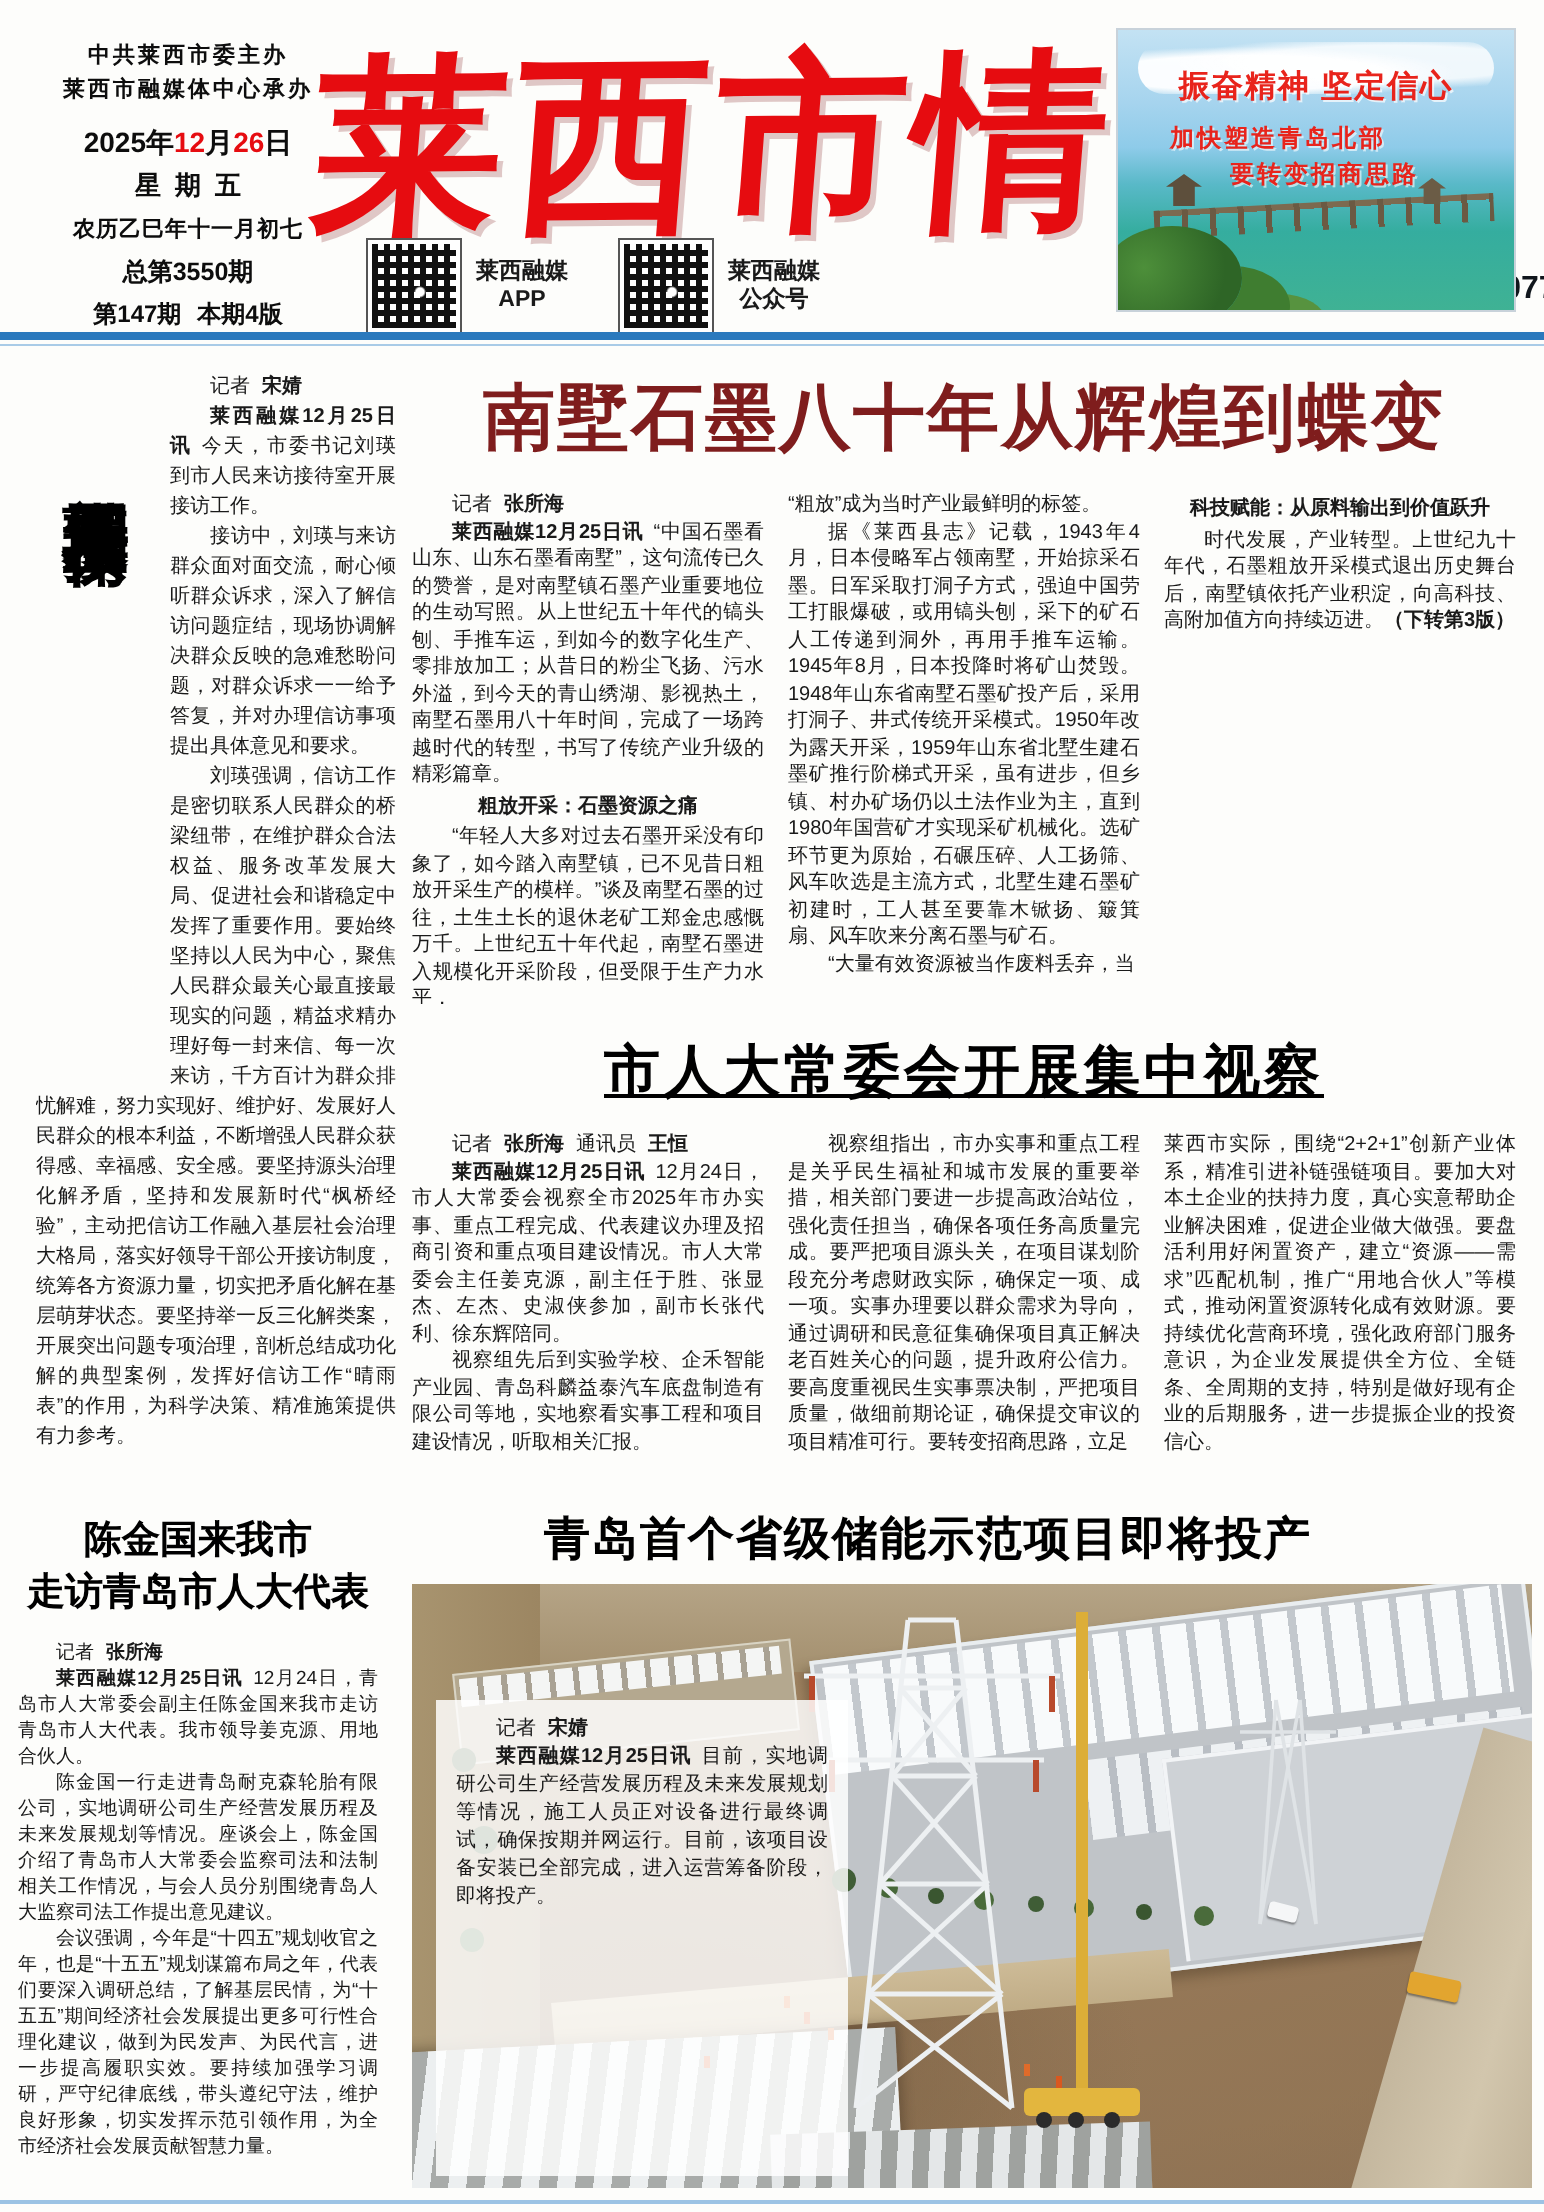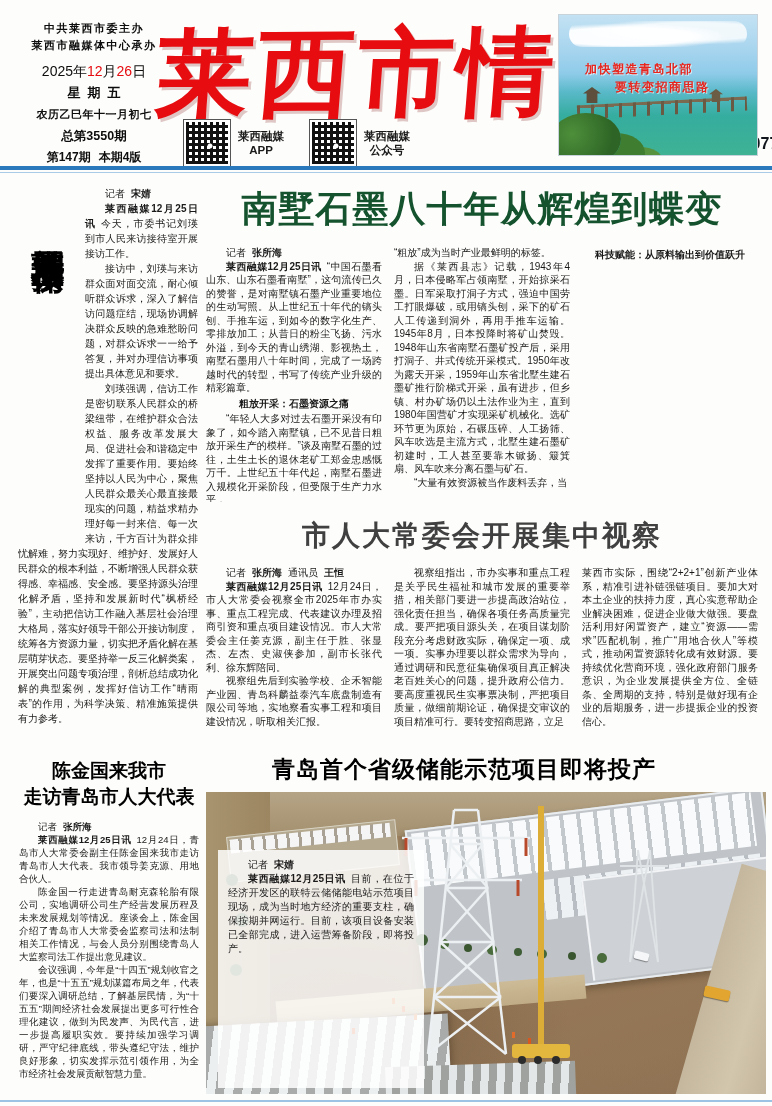--- a/index.html
+++ b/index.html
@@ -2,21 +2,21 @@
 <html><head>
 <meta charset="utf-8">
 <style>
   html,body{margin:0;padding:0;}
   body{width:772px;height:1106px;background:#e9e9e9;font-family:"Liberation Sans","DejaVu Sans",sans-serif;}
   .page{position:absolute;left:0;top:0;width:772px;height:1106px;background:#fdfdfb;overflow:hidden;color:#1a1a1a;}
 
   
   .pubinfo{position:absolute;left:16px;top:20px;width:156px;text-align:center;color:#0d0d0d;}
   .pubinfo .org{font-weight:bold;font-size:11px;line-height:17px;letter-spacing:1.5px;}
-  .pubinfo .date{font-size:14px;font-weight:normal;margin-top:9px;}
+  .pubinfo .date{font-size:14px;font-weight:bold;margin-top:9px;}
   .red{color:#e60c10;}
   .pubinfo .weekday{font-size:13px;font-weight:bold;letter-spacing:7px;margin-top:3px;text-indent:7px;}
   .pubinfo .lunar{font-size:11px;font-weight:bold;margin-top:5px;letter-spacing:.5px;}
   .pubinfo .issue{font-size:12.5px;font-weight:bold;margin-top:6px;}
   .pubinfo .issue2{font-size:12px;font-weight:bold;margin-top:4px;}
   .pubinfo .issue2 span{margin:0 4px;}
 
   .masthead{position:absolute;left:148px;top:2px;width:418px;height:150px;margin:0;
     font-size:96px;line-height:142px;font-weight:900;color:#e60c10;text-align:center;
     letter-spacing:4px;transform:skewX(-5deg) rotate(-.5deg);
@@ -67,32 +67,32 @@
 
   
   .art-liu{position:absolute;left:18px;top:186px;width:180px;height:566px;overflow:hidden;
      font-size:10px;line-height:15px;}
   .vtitle{float:left;width:58px;height:318px;padding-top:36px;margin-right:9px;
      writing-mode:vertical-rl;text-orientation:upright;
      font-size:33px;line-height:56px;letter-spacing:2px;font-weight:900;color:#000;}
 
   
   .art-gra{position:absolute;left:206px;top:186px;width:552px;}
-  .art-gra h2{margin:0 0 14px 0;font-size:36px;line-height:46px;font-weight:900;text-align:center;letter-spacing:1px;color:#14532d;}
+  .art-gra h2{margin:0 0 14px 0;font-size:36px;line-height:46px;font-weight:900;text-align:center;letter-spacing:1px;color:#7f1d1d;}
   .cols{display:flex;gap:12px;}
   .cols .col{width:176px;overflow:hidden;font-size:10px;line-height:13.5px;}
   .art-gra .col{height:256px;}
 
   
   .art-ren{position:absolute;left:206px;top:518px;width:552px;}
-  .art-ren h2{margin:0 0 12px 0;font-size:28px;line-height:36px;font-weight:900;text-align:center;letter-spacing:2px;color:#404040;}
+  .art-ren h2{margin:0 0 12px 0;font-size:28px;line-height:36px;font-weight:900;text-align:center;letter-spacing:2px;color:#000000;text-decoration:underline;}
   .art-ren .col{height:180px;}
 
   
-  .art-chen{position:absolute;left:19px;top:756px;width:180px;height:344px;overflow:hidden;
+  .art-chen{position:absolute;left:9px;top:756px;width:180px;height:344px;overflow:hidden;
      font-size:9.5px;line-height:13px;}
   .art-chen h3{margin:2px 0 10px 0;font-size:19px;line-height:26px;font-weight:900;text-align:center;color:#000;}
 
   
   .art-sto{position:absolute;left:206px;top:754px;width:516px;}
   .art-sto h3{margin:0 0 8px 0;font-size:23px;line-height:30px;font-weight:900;text-align:center;letter-spacing:1px;color:#000;}
 
   .photo{position:relative;width:560px;height:302px;overflow:hidden;
      background:
        radial-gradient(ellipse at 20% 80%,rgba(120,95,66,.5) 0 18%,transparent 40%),
@@ -158,20 +158,21 @@
     <span class="qr"></span><span class="qr-label"><span>莱西融媒</span><br><span>APP</span></span><span class="qr"></span><span class="qr-label"><span>莱西融媒</span><br><span>公众号</span></span>
     <span class="hotline"><span>新闻热线：</span><span>88460778</span></span>
   </div>
 
   <div class="promo">
     <div class="cloud"></div>
     <div class="bridge"></div>
     <div class="pavilion"></div>
     <div class="pavilion2"></div>
     <div class="trees"></div>
+    <div class="s1">振奋精神  坚定信心</div>
     <div class="s2">加快塑造青岛北部</div>
     <div class="s3">要转变招商思路</div>
   </div>
 
   <div class="rule"></div>
   <div class="rule2"></div>
 
   <div class="art-liu body-text">
     <div class="vtitle">刘瑛开展接访工作</div>
     <p class="byline"><span class="bl">记者</span><b>宋婧</b></p>
@@ -189,20 +190,21 @@
         <p class="sub">粗放开采：石墨资源之痛</p>
         <p>“年轻人大多对过去石墨开采没有印象了，如今踏入南墅镇，已不见昔日粗放开采生产的模样。”谈及南墅石墨的过往，土生土长的退休老矿工郑金忠感慨万千。上世纪五十年代起，南墅石墨进入规模化开采阶段，但受限于生产力水平，</p>
       </div>
       <div class="col">
         <p class="noind">“粗放”成为当时产业最鲜明的标签。</p>
         <p>据《莱西县志》记载，1943年4月，日本侵略军占领南墅，开始掠采石墨。日军采取打洞子方式，强迫中国劳工打眼爆破，或用镐头刨，采下的矿石人工传递到洞外，再用手推车运输。1945年8月，日本投降时将矿山焚毁。1948年山东省南墅石墨矿投产后，采用打洞子、井式传统开采模式。1950年改为露天开采，1959年山东省北墅生建石墨矿推行阶梯式开采，虽有进步，但乡镇、村办矿场仍以土法作业为主，直到1980年国营矿才实现采矿机械化。选矿环节更为原始，石碾压碎、人工扬筛、风车吹选是主流方式，北墅生建石墨矿初建时，工人甚至要靠木锨扬、簸箕扇、风车吹来分离石墨与矿石。</p>
         <p>“大量有效资源被当作废料丢弃，当</p>
       </div>
       <div class="col">
         <p class="sub">科技赋能：从原料输出到价值跃升</p>
+        <p><span>时代发展，产业转型。上世纪九十年代，石墨粗放开采模式退出历史舞台后，南墅镇依托产业积淀，向高科技、高附加值方向持续迈进。</span><span class="jump">（下转第3版）</span></p>
       </div>
     </div>
   </div>
 
   <div class="art-ren">
     <h2>市人大常委会开展集中视察</h2>
     <div class="cols body-text">
       <div class="col">
         <p class="byline"><span class="bl">记者</span><b class="bl">张所海</b><span class="bl">通讯员</span><b>王恒</b></p>
         <p><b class="dl">莱西融媒12月25日讯</b><span>12月24日，市人大常委会视察全市2025年市办实事、重点工程完成、代表建议办理及招商引资和重点项目建设情况。市人大常委会主任姜克源，副主任于胜、张显杰、左杰、史淑侠参加，副市长张代利、徐东辉陪同。</span></p>
@@ -283,19 +285,19 @@
         </g>
 
         <rect x="332" y="14" width="6" height="242" fill="#dcae38"></rect>
         <rect x="306" y="252" width="58" height="14" rx="3" fill="#e3b63e"></rect>
         <circle cx="316" cy="268" r="4" fill="#2b2b2b"></circle>
           <circle cx="332" cy="268" r="4" fill="#2b2b2b"></circle>
         <circle cx="350" cy="268" r="4" fill="#2b2b2b"></circle>
       </svg>
       <div class="overlay">
         <p class="byline"><span class="bl">记者</span><b>宋婧</b></p>
-        <p><b class="dl">莱西融媒12月25日讯</b><span>目前，在位于经济开发区的联特云储储能电站示范项目现场，成为当时地方经济的重要支柱，确保按期并网运行。目前，该项目设备安装已全部完成，进入运营筹备阶段，即将投产。</span></p>
+        <p><b class="dl">莱西融媒12月25日讯</b><span>目前，实地调研公司生产经营发展历程及未来发展规划等情况，施工人员正对设备进行最终调试，确保按期并网运行。目前，该项目设备安装已全部完成，进入运营筹备阶段，即将投产。</span></p>
       </div>
     </div>
   </div>
 
   <div class="bottom-rule"></div>
 </div>
 
 </body></html>

